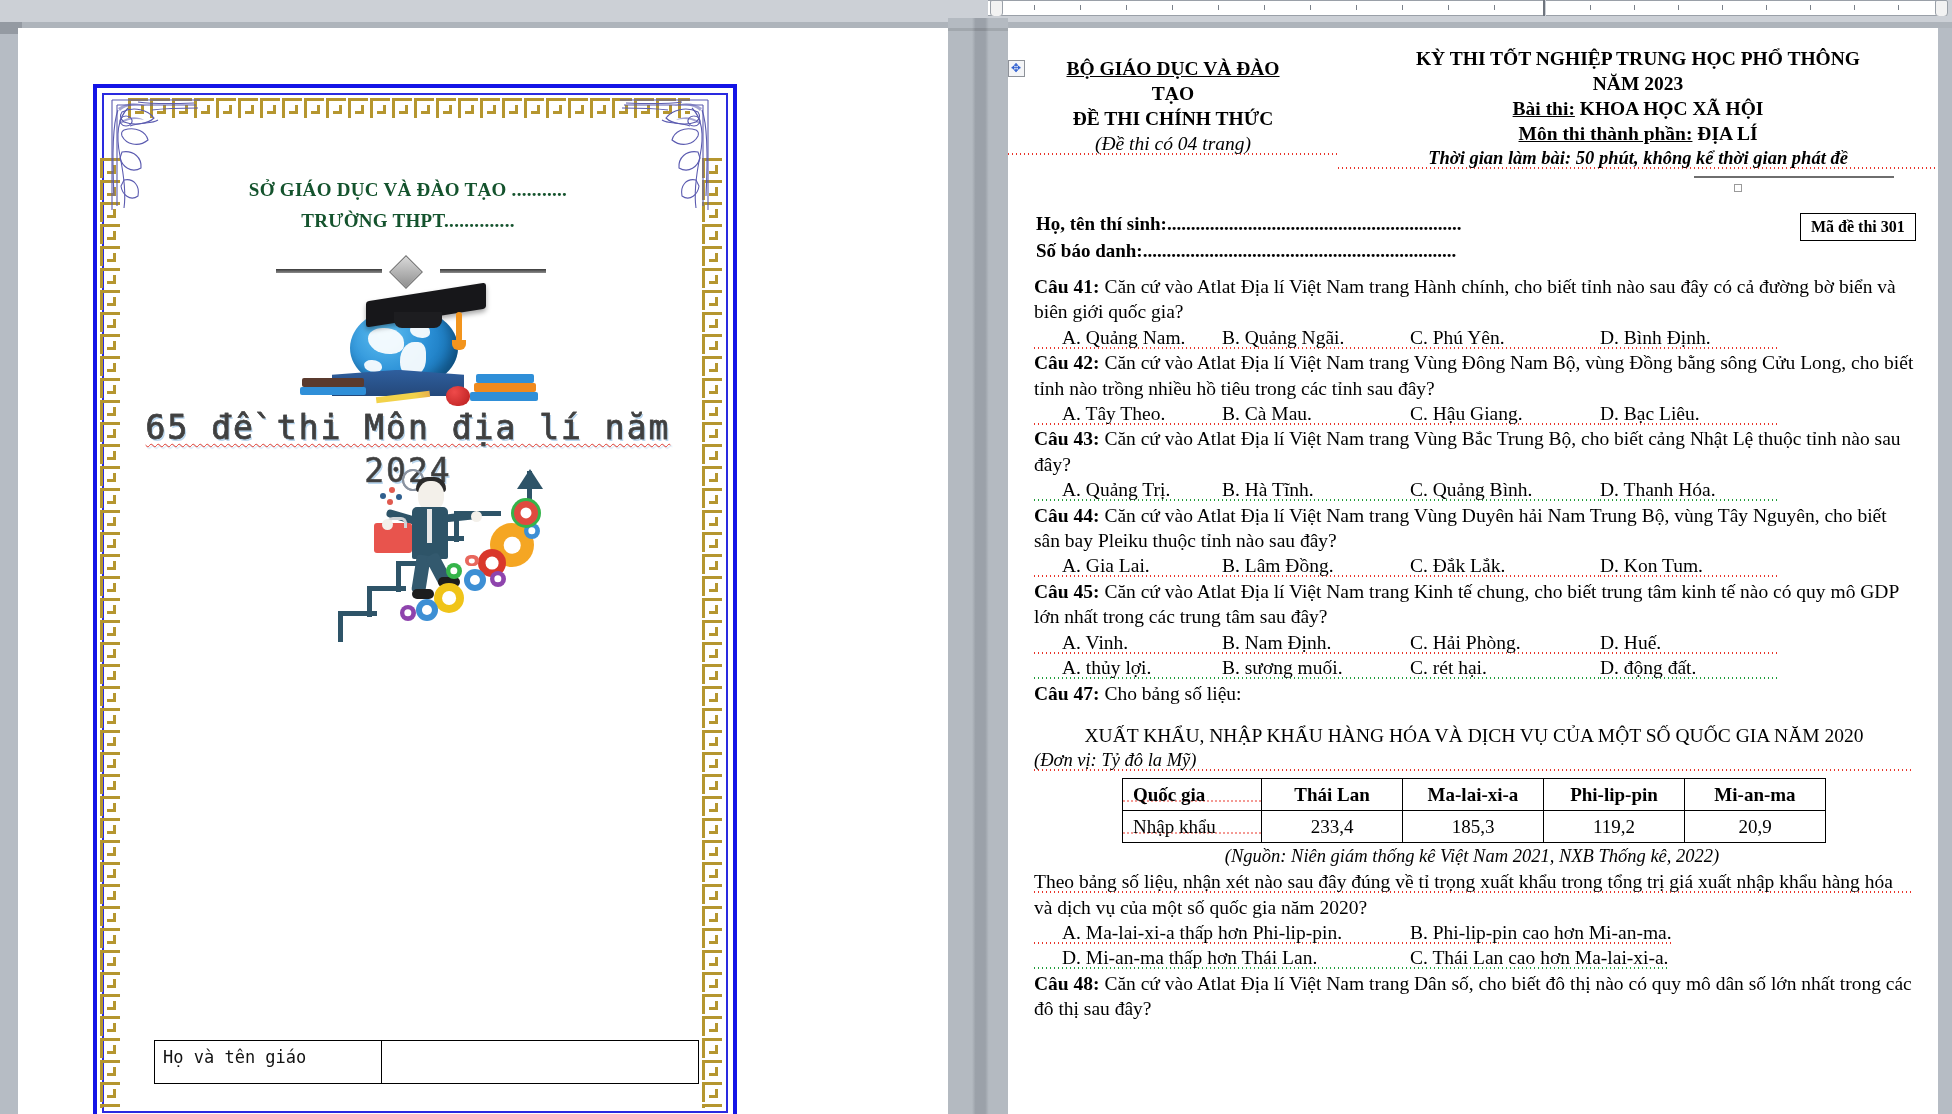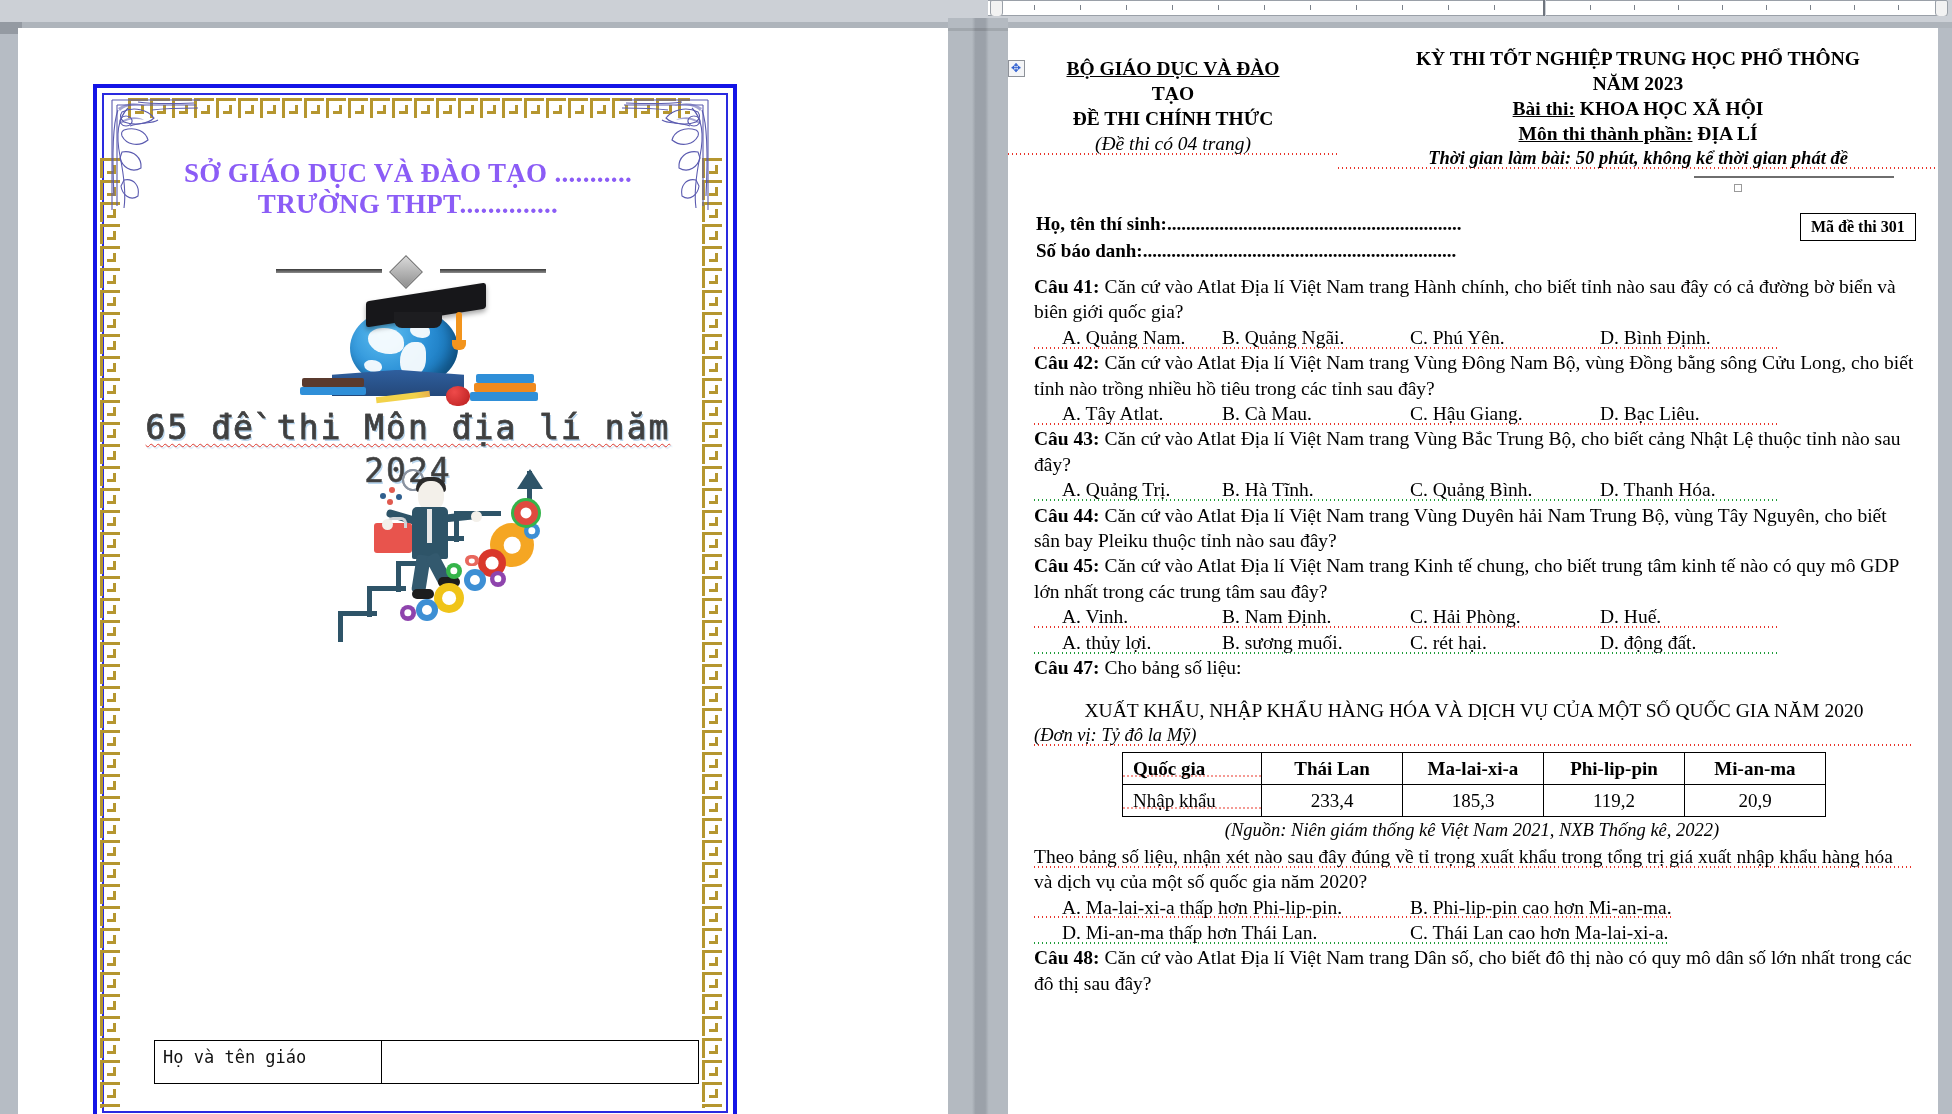--- a/index.html
+++ b/index.html
@@ -42,23 +42,23 @@
   .greek-left{position:absolute;left:82px;top:130px;width:20px;height:950px;overflow:hidden;}
   .greek-right{position:absolute;left:684px;top:130px;width:20px;height:950px;overflow:hidden;}
   .gkey{position:absolute;width:17px;height:17px;
         border:3px solid #b5962f;border-right:none;border-bottom:none;}
   .gkey:after{content:"";position:absolute;left:4px;top:4px;width:6px;height:6px;
         border:3px solid #b5962f;border-left:none;border-top:none;}
   .corner-orn{position:absolute;width:96px;height:118px;color:#5b5bb0;}
   .corn-tl{left:90px;top:68px;}
   .corn-tr{left:598px;top:68px;transform:scaleX(-1);}
 
-  .cover-head{position:absolute;left:120px;top:130px;width:540px;text-align:center;
-              font-family:"Liberation Serif",serif;font-weight:bold;font-size:27px;
-              line-height:31px;letter-spacing:0.3px;color:#8b5cf6;}
+  .cover-head{position:absolute;left:120px;top:146px;width:540px;text-align:center;
+              font-family:"Liberation Serif",serif;font-weight:bold;font-size:19px;
+              line-height:31px;letter-spacing:0.3px;color:#14532d;}
   .cover-rule{position:absolute;left:258px;top:232px;width:270px;height:22px;}
   .cr-line{position:absolute;top:9px;height:4px;background:linear-gradient(to bottom,#3a3a3a,#8c8c8c);}
   .cr-l{left:0;width:106px;}
   .cr-r{left:164px;width:106px;}
   .cr-dia{position:absolute;left:118px;top:0;width:22px;height:22px;
           background:linear-gradient(135deg,#d9d9d9,#8f8f8f);transform:rotate(45deg);
           border:1px solid #6e6e6e;}
 
   
   .edu-art{position:absolute;left:280px;top:262px;width:260px;height:118px;}
@@ -514,41 +514,47 @@
           <span class="o2 sp-red">B. Quảng Ngãi.</span>
           <span class="o3 sp-red">C. Phú Yên.</span>
           <span class="o4 sp-red">D. Bình Định.</span>
         </div>
 
         <p class="q">
           <span class="qlbl">Câu 42:</span>
           <span class="sp-red">Căn cứ vào Atlat Địa lí Việt Nam trang Vùng Đông Nam Bộ, vùng Đồng bằng sông Cửu Long, cho biết tỉnh nào trồng nhiều hồ tiêu trong các tỉnh sau đây?</span>
         </p>
         <div class="opts">
-          <span class="o1 sp-red">A. Tây Atlat.</span>
+          <span class="o1 sp-red">A. Tây Theo.</span>
           <span class="o2 sp-red">B. Cà Mau.</span>
           <span class="o3 sp-red">C. Hậu Giang.</span>
           <span class="o4 sp-red">D. Bạc Liêu.</span>
         </div>
 
         <p class="q">
           <span class="qlbl">Câu 43:</span>
           <span class="sp-red">Căn cứ vào Atlat Địa lí Việt Nam trang Vùng Bắc Trung Bộ, cho biết cảng Nhật Lệ thuộc tỉnh nào sau đây?</span>
         </p>
         <div class="opts">
           <span class="o1 sp-green">A. Quảng Trị.</span>
           <span class="o2 sp-green">B. Hà Tĩnh.</span>
           <span class="o3 sp-green">C. Quảng Bình.</span>
           <span class="o4 sp-green">D. Thanh Hóa.</span>
         </div>
 
         <p class="q">
           <span class="qlbl">Câu 44:</span>
           <span class="sp-red">Căn cứ vào Atlat Địa lí Việt Nam trang Vùng Duyên hải Nam Trung Bộ, vùng Tây Nguyên, cho biết sân bay Pleiku thuộc tỉnh nào sau đây?</span>
         </p>
+        <div class="opts">
+          <span class="o1 sp-red">A. Gia Lai.</span>
+          <span class="o2 sp-red">B. Lâm Đồng.</span>
+          <span class="o3 sp-red">C. Đắk Lắk.</span>
+          <span class="o4 sp-red">D. Kon Tum.</span>
+        </div>
 
         <p class="q">
           <span class="qlbl">Câu 45:</span>
           <span class="sp-red">Căn cứ vào Atlat Địa lí Việt Nam trang Kinh tế chung, cho biết trung tâm kinh tế nào có quy mô GDP lớn nhất trong các trung tâm sau đây?</span>
         </p>
         <div class="opts">
           <span class="o1 sp-red">A. Vinh.</span>
           <span class="o2 sp-red">B. Nam Định.</span>
           <span class="o3 sp-red">C. Hải Phòng.</span>
           <span class="o4 sp-red">D. Huế.</span>

